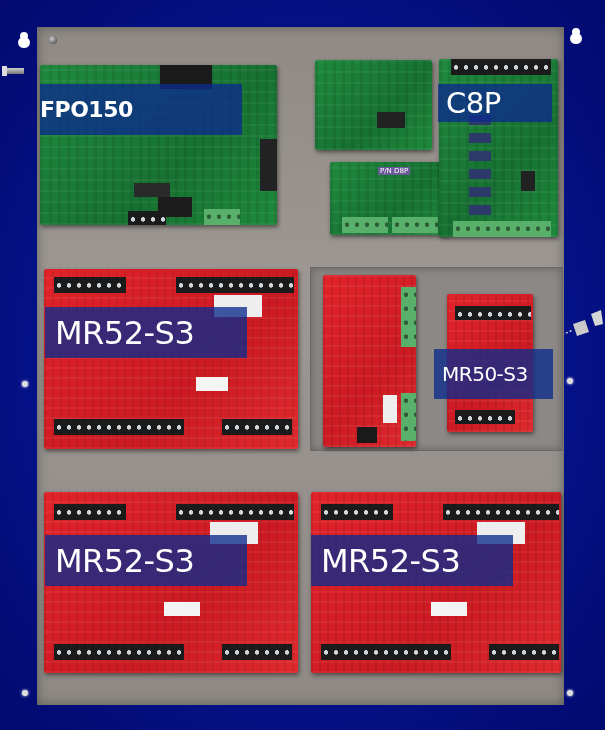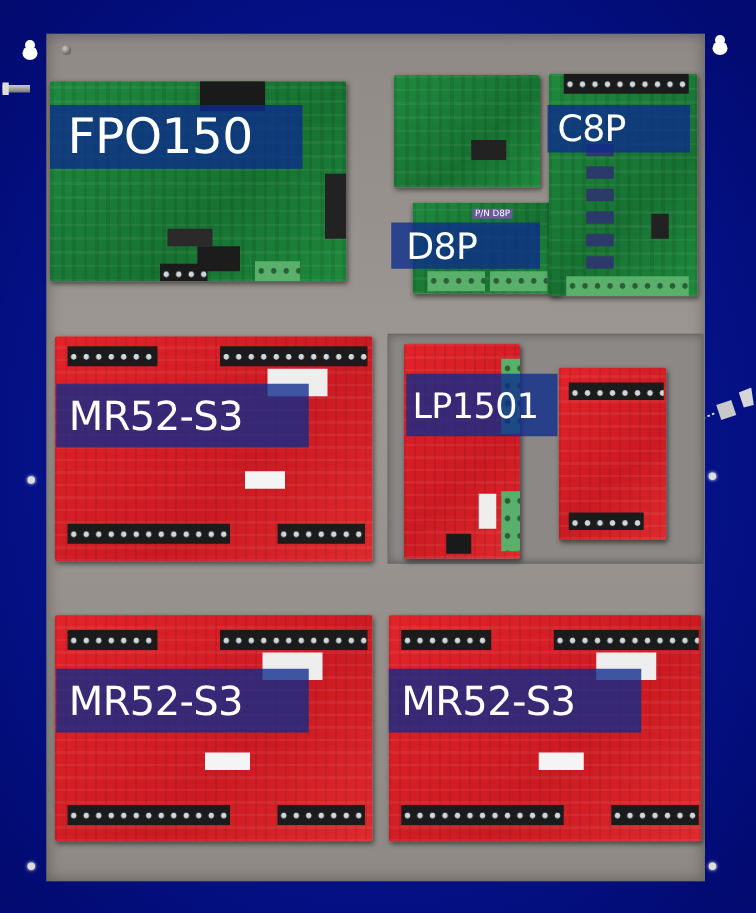--- a/index.html
+++ b/index.html
@@ -135,34 +135,31 @@
     <div class="board red" style="left:274px;top:465px;width:250px;height:181px;">
       <div class="term" style="left:10px;top:12px;width:72px;height:16px;"></div>
       <div class="term" style="left:132px;top:12px;width:116px;height:16px;"></div>
       <div class="chip" style="left:166px;top:30px;width:48px;height:22px;background:#eee;"></div>
       <div class="chip" style="left:120px;top:110px;width:36px;height:14px;background:#f4f4f4;"></div>
       <div class="term" style="left:10px;top:152px;width:130px;height:16px;"></div>
       <div class="term" style="left:178px;top:152px;width:70px;height:16px;"></div>
     </div>
   </div>
 
-  <div class="label" style="left:40px;top:84px;width:202px;height:51px;font-size:39px;padding-left:14px;">
+  <div class="label" style="left:40px;top:84px;width:202px;height:51px;font-size:22px;font-weight:bold;">
       <span>FPO150</span>
     </div>
   <div class="label" style="left:438px;top:84px;width:114px;height:38px;font-size:29px;padding-left:8px;text-align:center;">
       <span>C8P</span>
     </div>
-  <div class="label" style="left:313px;top:178px;width:119px;height:37px;font-size:29px;padding-left:12px;">
-      <span>D8P</span>
-    </div>
   <div class="label" style="left:45px;top:307px;width:202px;height:51px;font-size:32px;padding-left:10px;">
       <span>MR52-S3</span>
     </div>
-  <div class="label" style="left:325px;top:299px;width:121px;height:50px;font-size:28px;padding-left:5px;">
-      <span>LP1501</span>
+  <div class="label" style="left:434px;top:349px;width:119px;height:50px;font-size:20px;padding-left:8px;">
+      <span>MR50-S3</span>
     </div>
   <div class="label" style="left:45px;top:535px;width:202px;height:51px;font-size:32px;padding-left:10px;">
       <span>MR52-S3</span>
     </div>
   <div class="label" style="left:311px;top:535px;width:202px;height:51px;font-size:32px;padding-left:10px;">
       <span>MR52-S3</span>
     </div>
 </div>
 
 </body></html>

